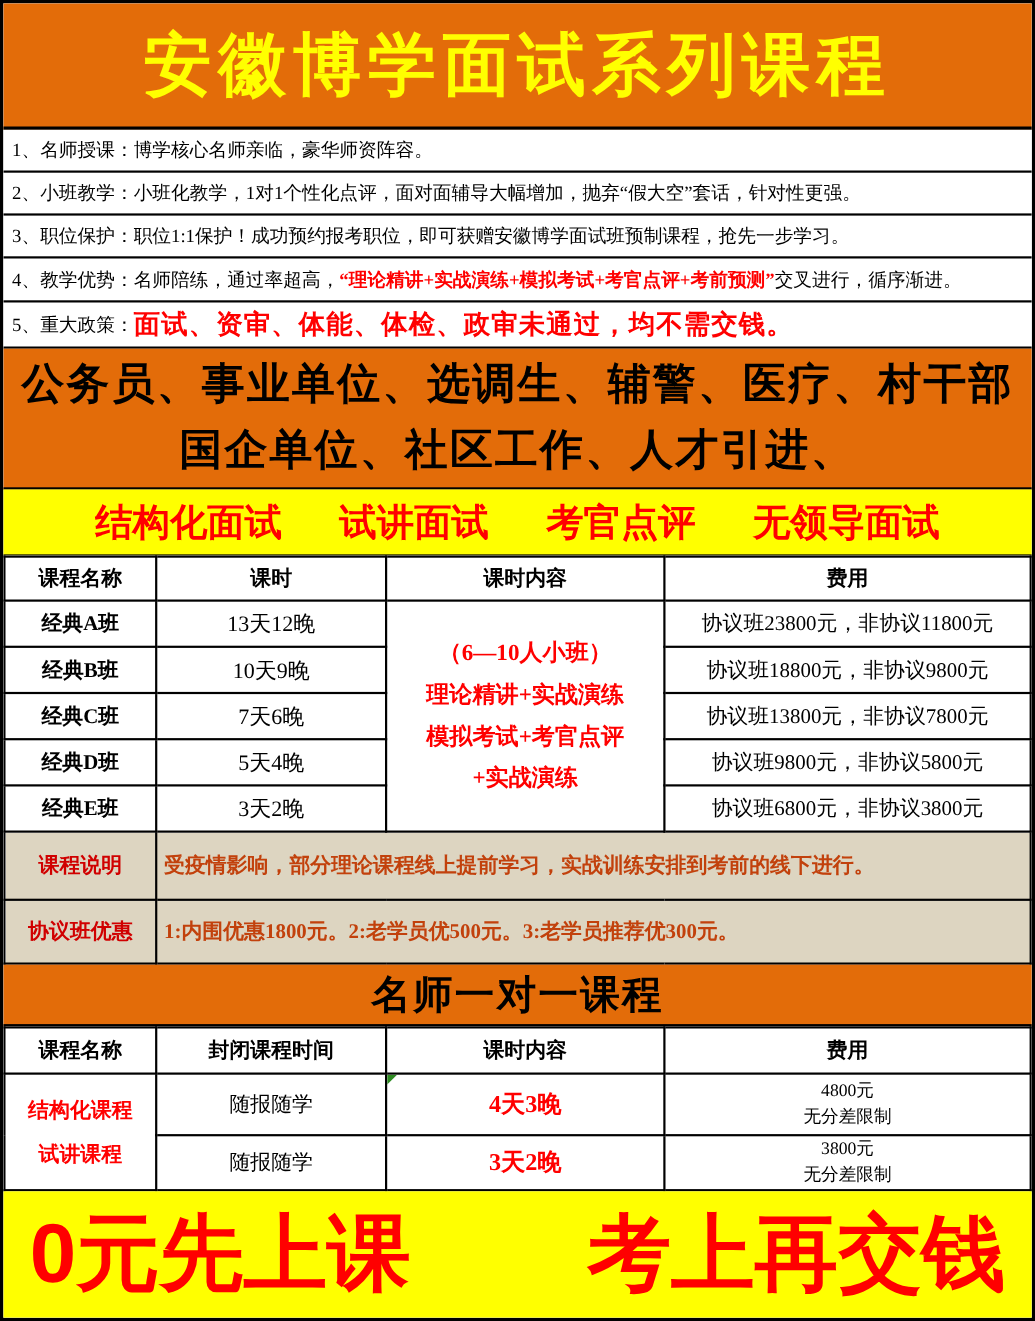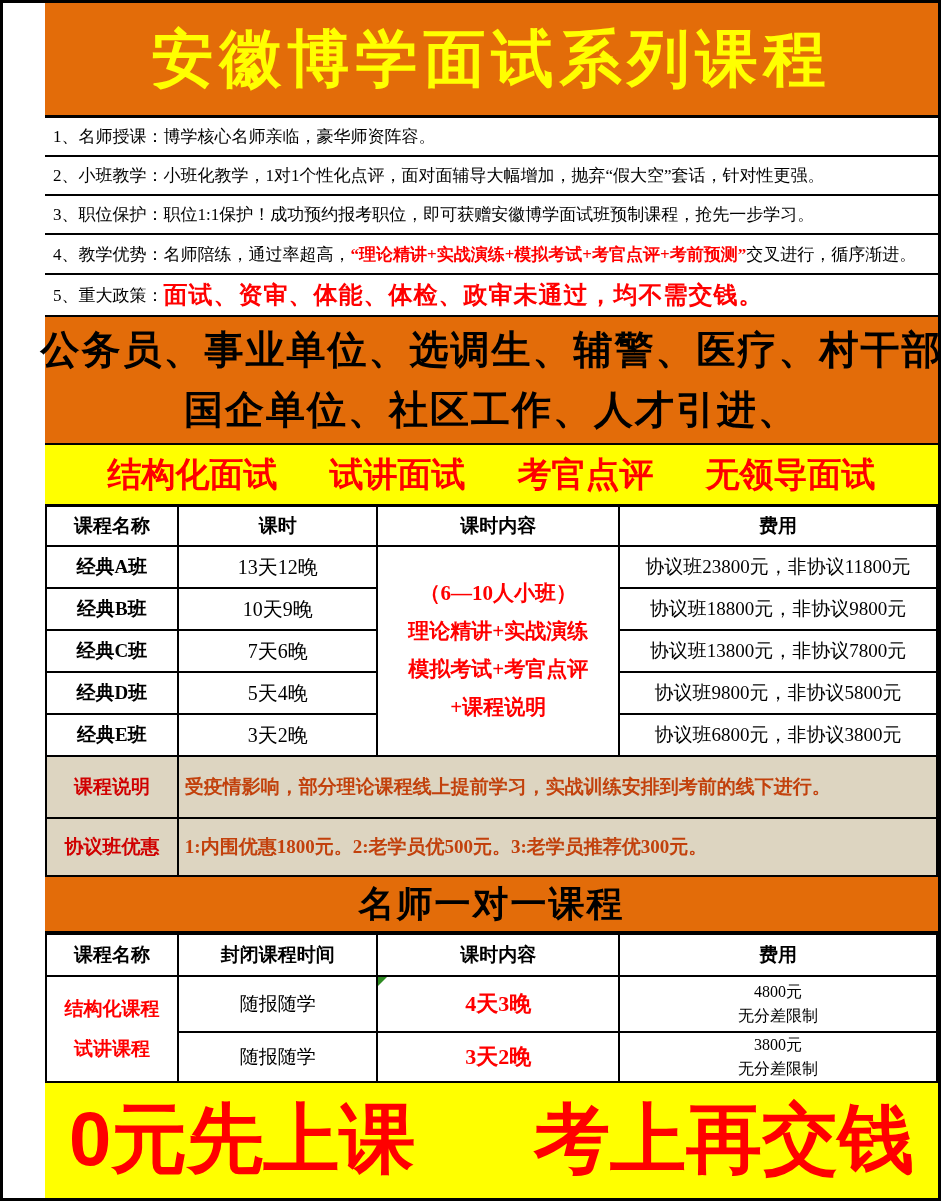--- a/index.html
+++ b/index.html
@@ -6,21 +6,21 @@
   body {
     font-family: "Liberation Sans", sans-serif;
     background:#fff;
     width:941px;
   }
   .poster {
     width:941px; height:1201px;
     border:3px solid #000;
     background:#fff;
     overflow:hidden;
-    display:flex; flex-direction:column;padding-left:42px;
+    display:flex; flex-direction:column;
   }
   
   .header {
     height:115px; flex:0 0 115px;
     background:#e36c09;
     border-bottom:3px solid #000;
     display:flex; align-items:center; justify-content:center;
   }
   .title {
     font-family:"Liberation Serif", serif;
@@ -176,21 +176,21 @@
       <th>课时内容</th>
       <th>费用</th>
     </tr>
     <tr>
       <td class="class-name">经典A班</td>
       <td class="hours">13天12晚</td>
       <td class="content-cell" rowspan="5">
         <div>（6—10人小班）</div>
         <div>理论精讲+实战演练</div>
         <div>模拟考试+考官点评</div>
-        <div>+课程说明</div>
+        <div>+实战演练</div>
       </td>
       <td class="fee">协议班23800元，非协议11800元</td>
     </tr>
     <tr>
       <td class="class-name">经典B班</td>
       <td class="hours">10天9晚</td>
       <td class="fee">协议班18800元，非协议9800元</td>
     </tr>
     <tr>
       <td class="class-name">经典C班</td>

